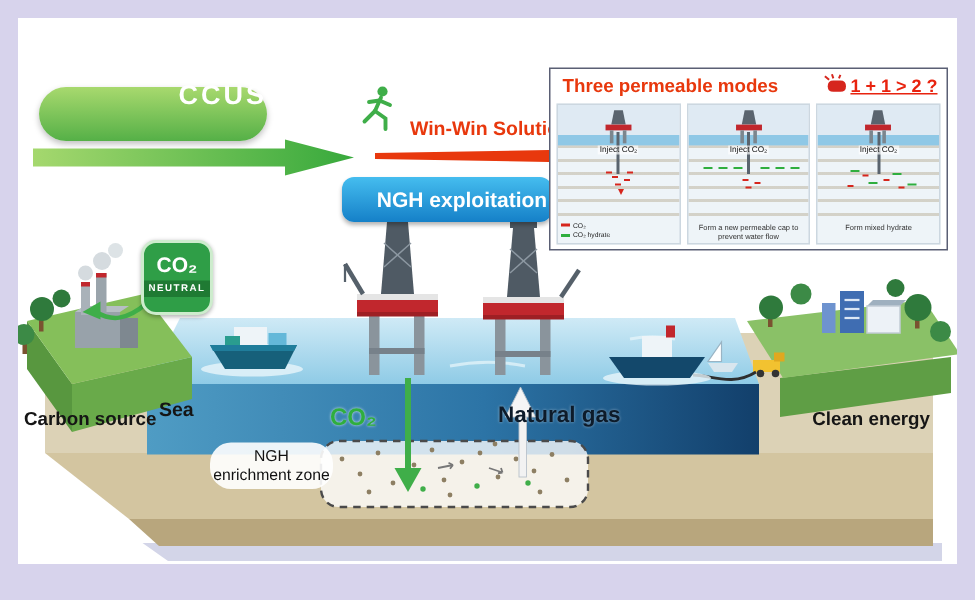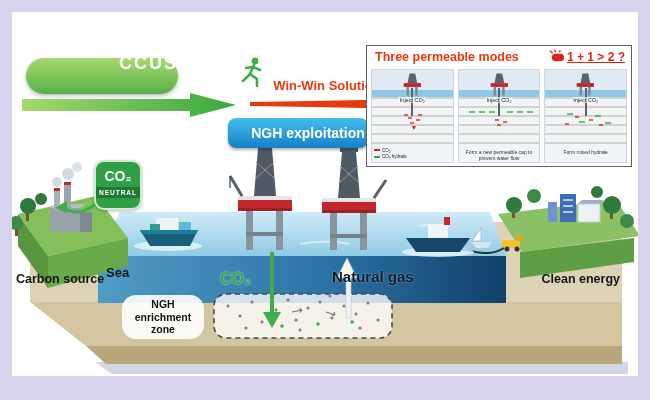--- a/index.html
+++ b/index.html
@@ -44,22 +44,22 @@
   .m-legend { position:absolute; left:2px; bottom:1px; font-size:4.5px; color:#222; line-height:1.5; }
   .m-legend .sw { display:inline-block; width:6px; height:2px; vertical-align:middle; margin-right:2px; }
 
   
   .lbl { font-weight:bold; color:#151515; }
   .carbon-label { left:16px; top:272px; width:100px; text-align:left; font-size:12.5px; }
   .sea-label { left:106px; top:265px; font-size:13px; }
   .co2-label { left:220px; top:270px; font-size:16px; color:#2fae3e; text-shadow:0 0 2px rgba(255,255,255,.8); }
   .gas-label { left:316px; top:268px; font-size:15px; color:#0d1b2a; text-shadow:0 0 2px rgba(255,255,255,.5);margin-left:16px; }
   .clean-label { left:516px; top:272px; width:104px; text-align:right; font-size:12.5px; }
-  .ngh-label { left:122px; top:295px; width:82px; background:rgba(255,255,255,.9); border-radius:14px;
-    padding:3px 2px; text-align:center; font-size:10.5px; font-weight:bold; line-height:1.2; color:#111; }
+  .ngh-label { left:140px; top:295px; width:82px; background:rgba(255,255,255,.9); border-radius:14px;
+    padding:3px 2px; text-align:center; font-size:10.5px; font-weight:normal; line-height:1.2; color:#111; }
   .ngh-label span { display:block; }
 
   
   .badge { left:94px; top:160px; width:48px; height:50px; background:#2f9e47; border:2px solid #cdeccd;
     border-radius:10px; box-shadow:0 1px 3px rgba(0,0,0,.3); color:#fff; text-align:center; overflow:hidden; }
   .badge-co2 { display:block; font-size:14px; font-weight:bold; margin-top:6px; }
   .badge-neutral { display:block; font-size:6.5px; font-weight:bold; letter-spacing:1px; margin-top:3px;
     background:#1f7a33; padding:2px 0; }
 </style>
 </head>

